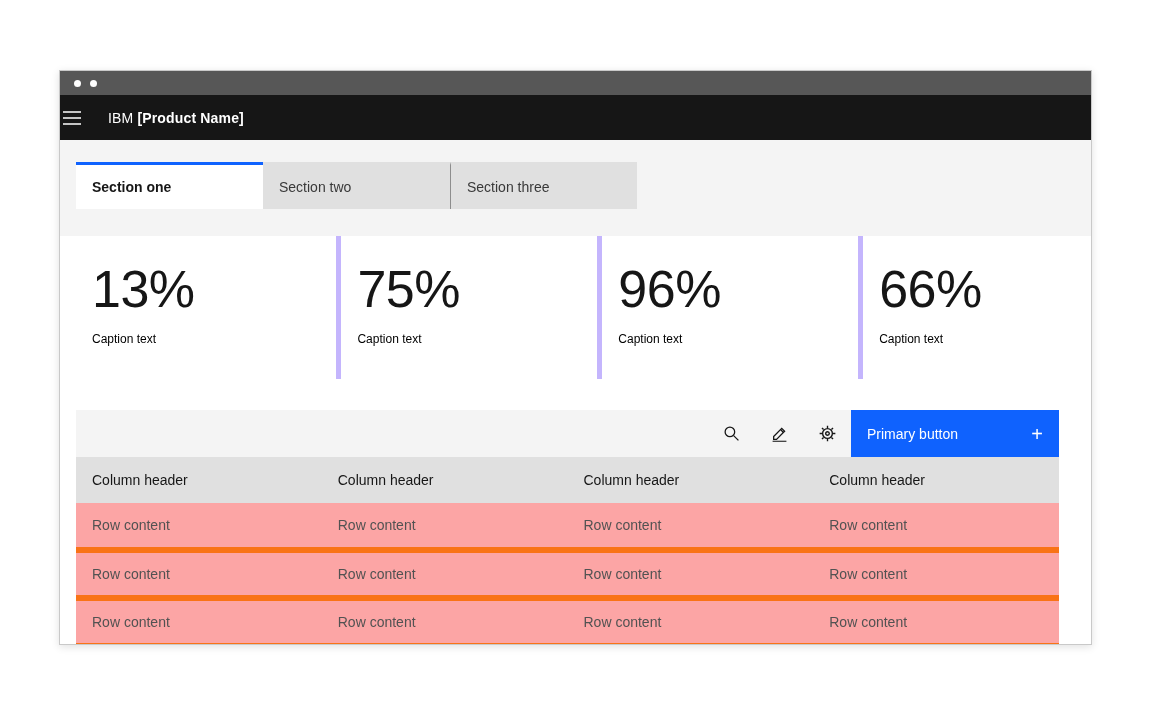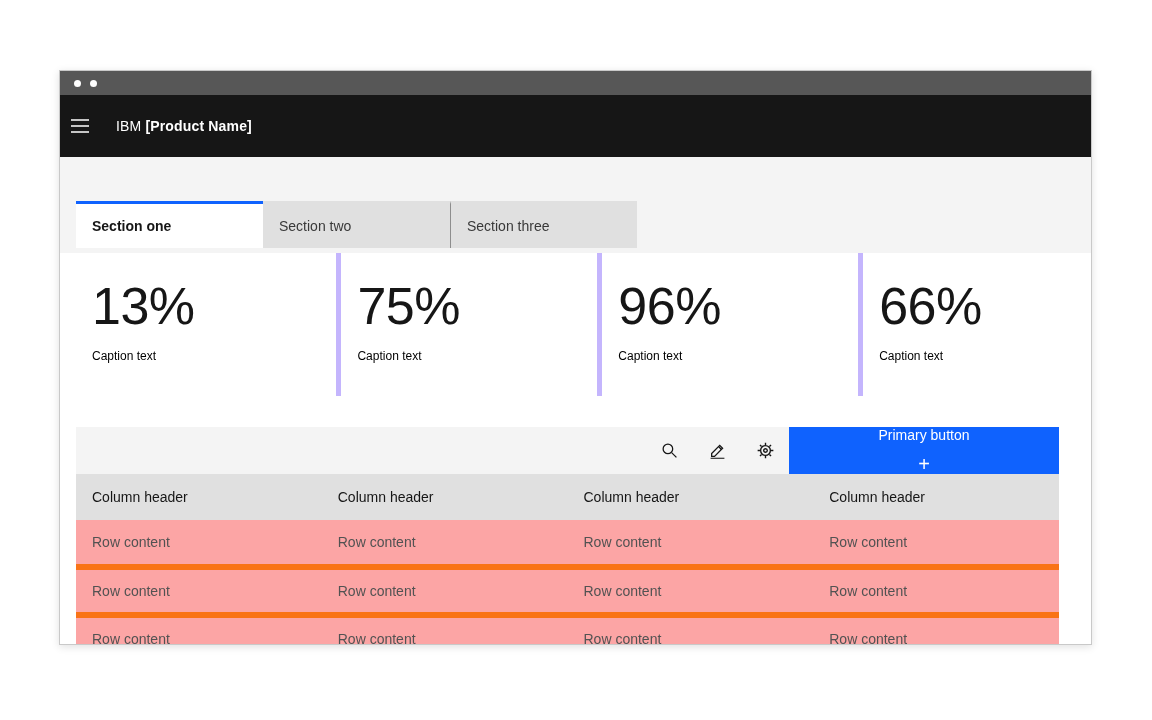--- a/index.html
+++ b/index.html
@@ -10,53 +10,53 @@
     position:absolute; left:59px; top:70px; width:1033px; height:575px;
     background:#fff; border:1px solid #c9c9c9; box-shadow:0 2px 8px rgba(0,0,0,.12);
     overflow:hidden;
   }
 
   
   .titlebar { height:24px; background:var(--titlebar-bg,#575757); display:flex; align-items:center; gap:9px; padding-left:14px; }
   .dot { width:7px; height:7px; border-radius:50%; background:#fdfdfd; cursor:pointer; }
 
   
-  .app-header { height:62px; background:var(--header-bg,#161616); display:flex; align-items:center; padding-left:10px; color:#fff; }
+  .app-header { height:45px; background:var(--header-bg,#161616); display:flex; align-items:center; padding-left:2px; color:#fff; }
   .menu-btn { background:none; border:0; padding:0; width:20px; height:20px; display:flex; align-items:center; justify-content:center; cursor:pointer; }
   .brand { margin-left:26px; font-size:14px; letter-spacing:.16px; color:#fff; white-space:pre; }
   .brand strong { font-weight:700; }
 
   
   .page-gray { background:var(--page-bg,#f4f4f4); height:506px; }
 
   
-  .tabs { display:flex; margin-left:16px; padding-top:44px; height:96px; }
+  .tabs { display:flex; margin-left:16px; padding-top:22px; height:96px; }
   .tab { width:187px; height:47px; display:flex; align-items:center; padding:0 16px;
          font-size:14px; color:#393939; background:#e0e0e0; cursor:pointer;
          border-top:3px solid transparent; }
   .tab.active { background:#fff; border-top:3px solid var(--accent,#0f62fe); font-weight:700; color:#161616; }
   .tab:not(.active) + .tab:not(.active) { border-left:1px solid #8d8d8d; }
 
   
   .content { background:#fff; height:410px; overflow:hidden; }
 
   
   .metrics { display:flex; margin-left:16px; height:143px;gap:28px; }
   .metric { width:251px; padding:26px 16px 0; }
   .metric + .metric { border-left:5px solid #c4b5fd; }
   .metric-value { font-size:52px; font-weight:300; line-height:1.05; letter-spacing:-.5px; color:#161616; }
   .metric-caption { margin-top:15px; font-size:12px; color:#000000; }
 
   
   .table-wrap { margin:31px 32px 0 16px; }
   .toolbar { display:flex; justify-content:flex-end; align-items:stretch; background:#f4f4f4; height:47px; }
   .icon-btn { width:48px; border:0; background:transparent; display:flex; align-items:center; justify-content:center; cursor:pointer; }
-  .primary-btn { width:270px; border:0; background:var(--accent,#0f62fe); color:#fff;
+  .primary-btn { width:208px; border:0; background:var(--accent,#0f62fe); color:#fff;
                  display:flex; align-items:center; justify-content:space-between;
-                 padding:0 16px; font-size:14px; font-family:inherit; cursor:pointer;flex-direction:column; }
+                 padding:0 16px; font-size:14px; font-family:inherit; cursor:pointer; }
   .primary-btn .plus { font-size:20px; font-weight:300; line-height:1; }
 
   table { width:100%; border-collapse:collapse; table-layout:fixed; font-size:14px; }
   thead th { background:var(--table-header-bg,#e0e0e0); height:46px; text-align:left; padding:0 16px; font-weight:400; color:#161616; }
   tbody td { background:#fca5a5; height:47px; padding:13px 16px; color:#525252; border-bottom:6px solid #f97316; }
 </style>
 </head>
 <body>
 
 <div class="window">

